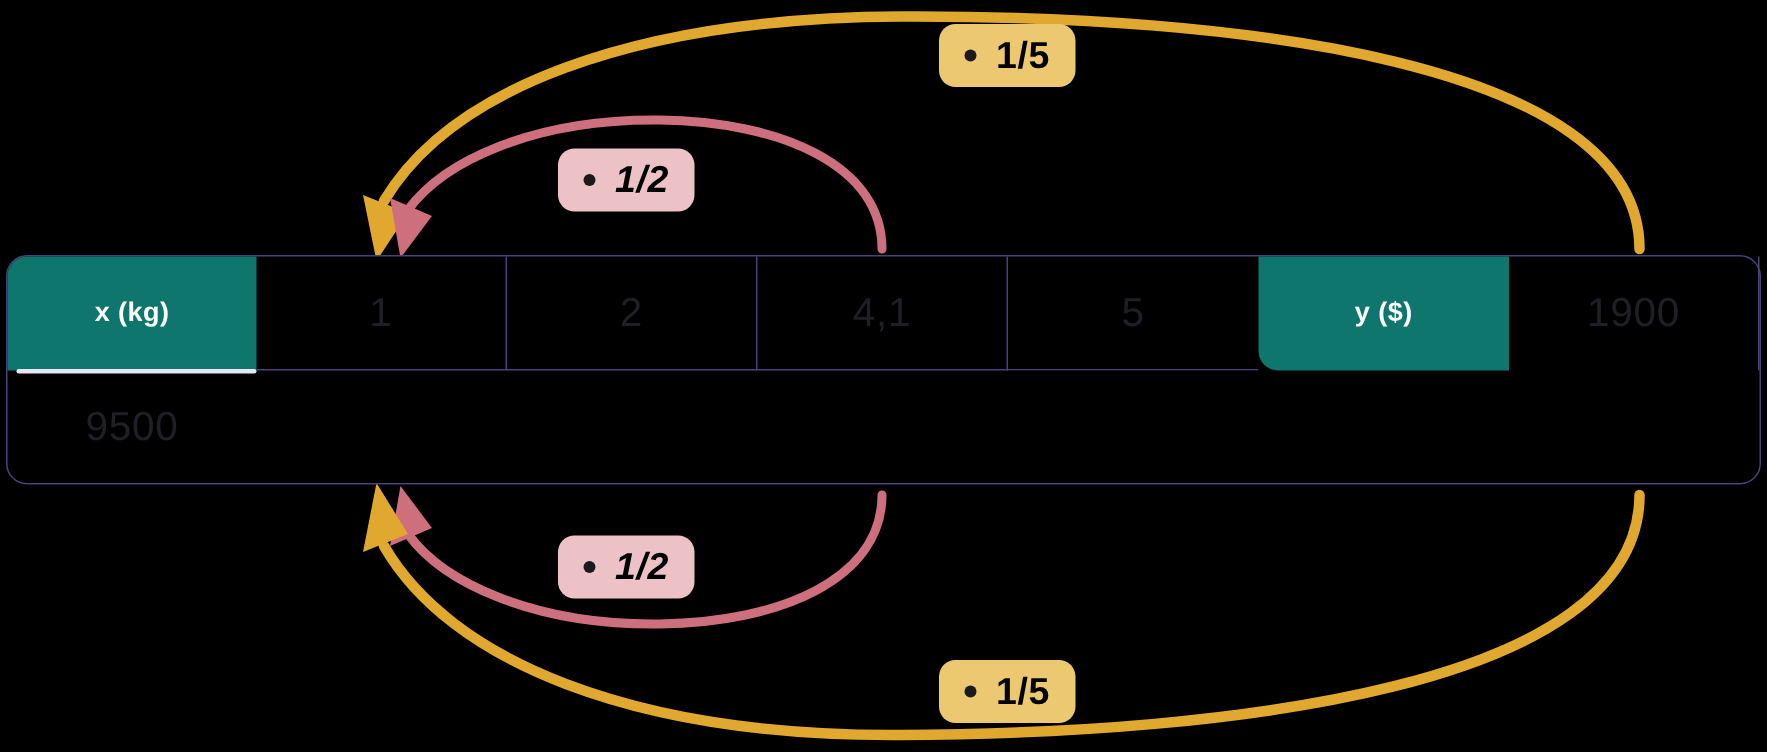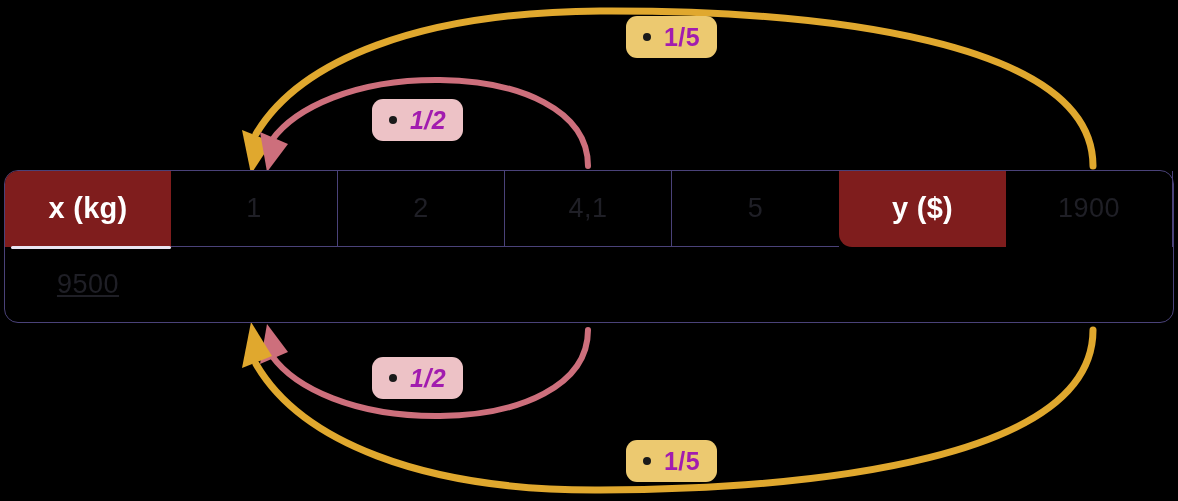--- a/index.html
+++ b/index.html
@@ -56,24 +56,24 @@
     font-size: 27px;
     color: #1f1f26;
     letter-spacing: 0.5px;
     border-right: 1.6px solid #4a4279;
     border-bottom: 1.6px solid #4a4279;
   }
   .cell.last-col { border-right: none; }
   .cell.last-row { border-bottom: none; }
 
   .hdr {
-    background: #7f1d1d;
+    background: #0f766e;
     color: #ffffff;
     font-weight: bold;
-    font-size: 29px;
+    font-size: 18px;
     border-right: none;
     letter-spacing: 0.3px;
     text-align: right;
   }
   .hdr.top {
     border-top-left-radius: 13px;
     border-bottom: none;
     position: relative;
   }
   .hdr.bottom {
@@ -83,32 +83,32 @@
   .hdr-divider {
     position: absolute;
     left: 6px;
     right: 0;
     bottom: -2px;
     height: 3px;
     background: #e8e6f2;
     border-radius: 2px;
   }
   .cell.topright { border-top-right-radius: 13px; }
-  .cell.bottomright { border-bottom-right-radius: 13px; text-decoration: underline; }
+  .cell.bottomright { border-bottom-right-radius: 13px; }
 
   
   .badge {
     position: absolute;
     display: flex;
     align-items: center;
     justify-content: center;
     gap: 13px;
     font-size: 25px;
     font-weight: bold;
-    color: #a21caf;
+    color: #000000;
     border-radius: 11px;
     padding: 0 17px;
     height: 42px;
     box-sizing: border-box;
     letter-spacing: 0.4px;
   }
   .badge .dot {
     width: 8px;
     height: 8px;
     border-radius: 50%;

